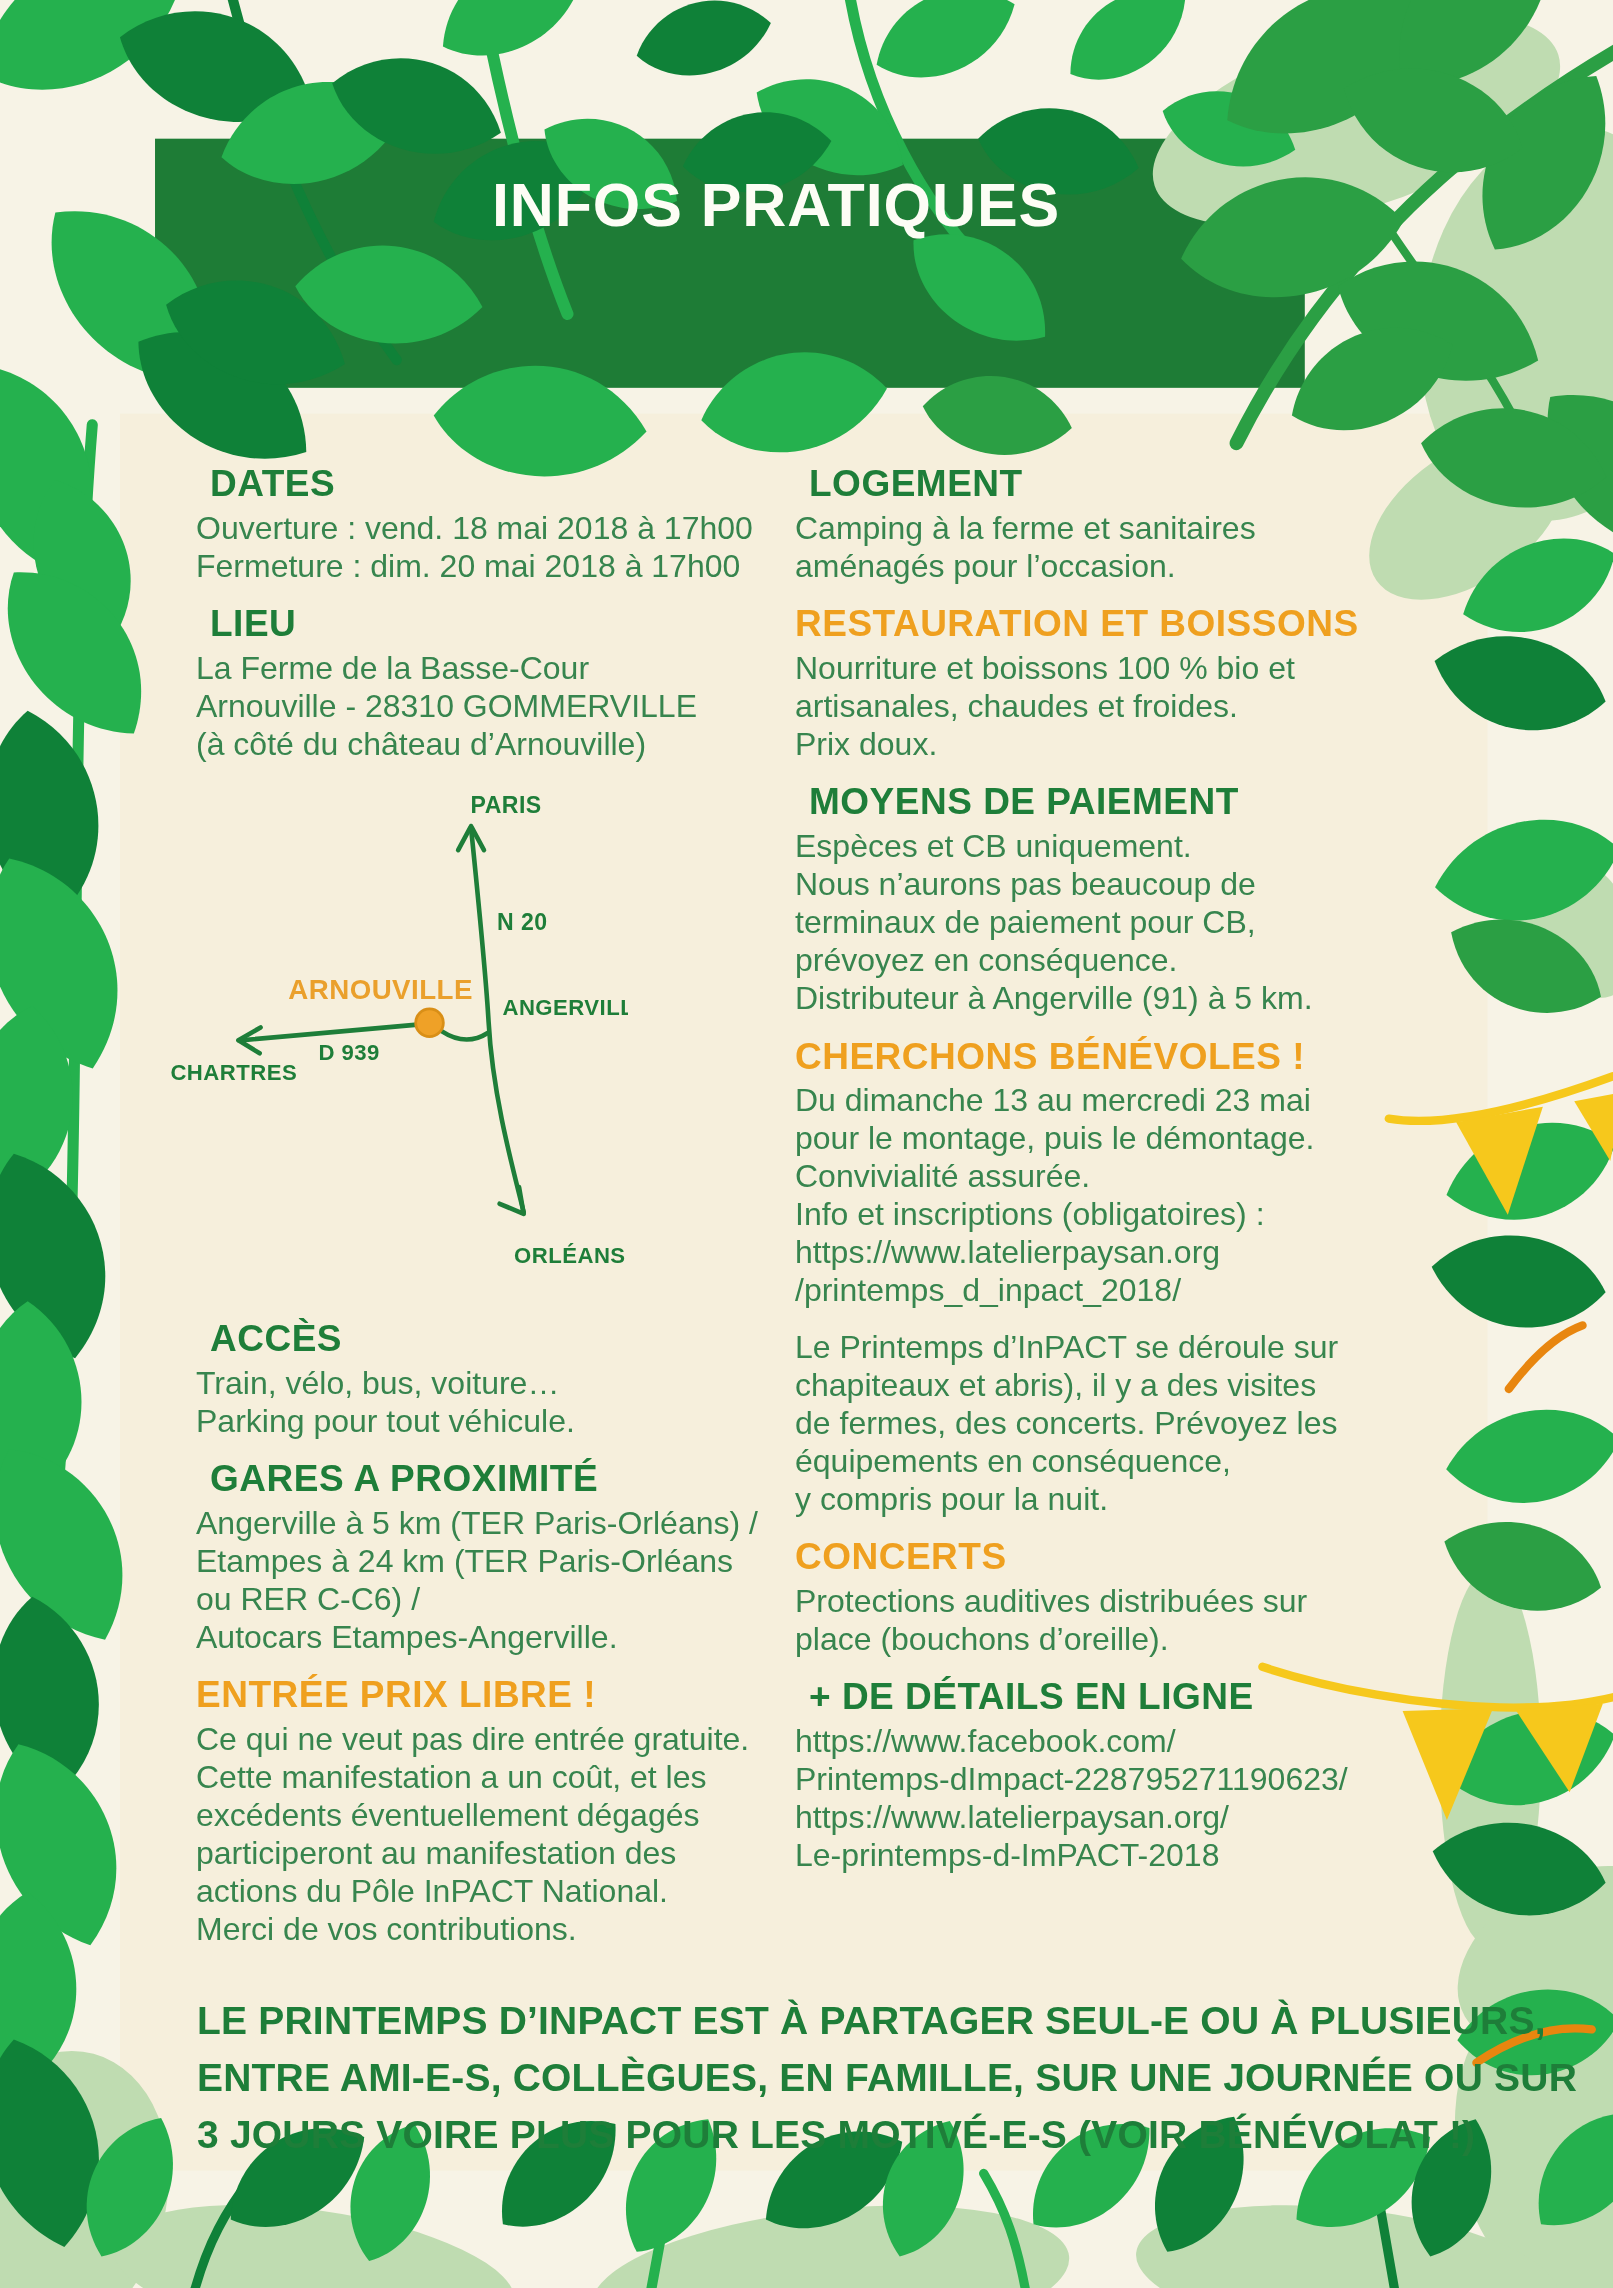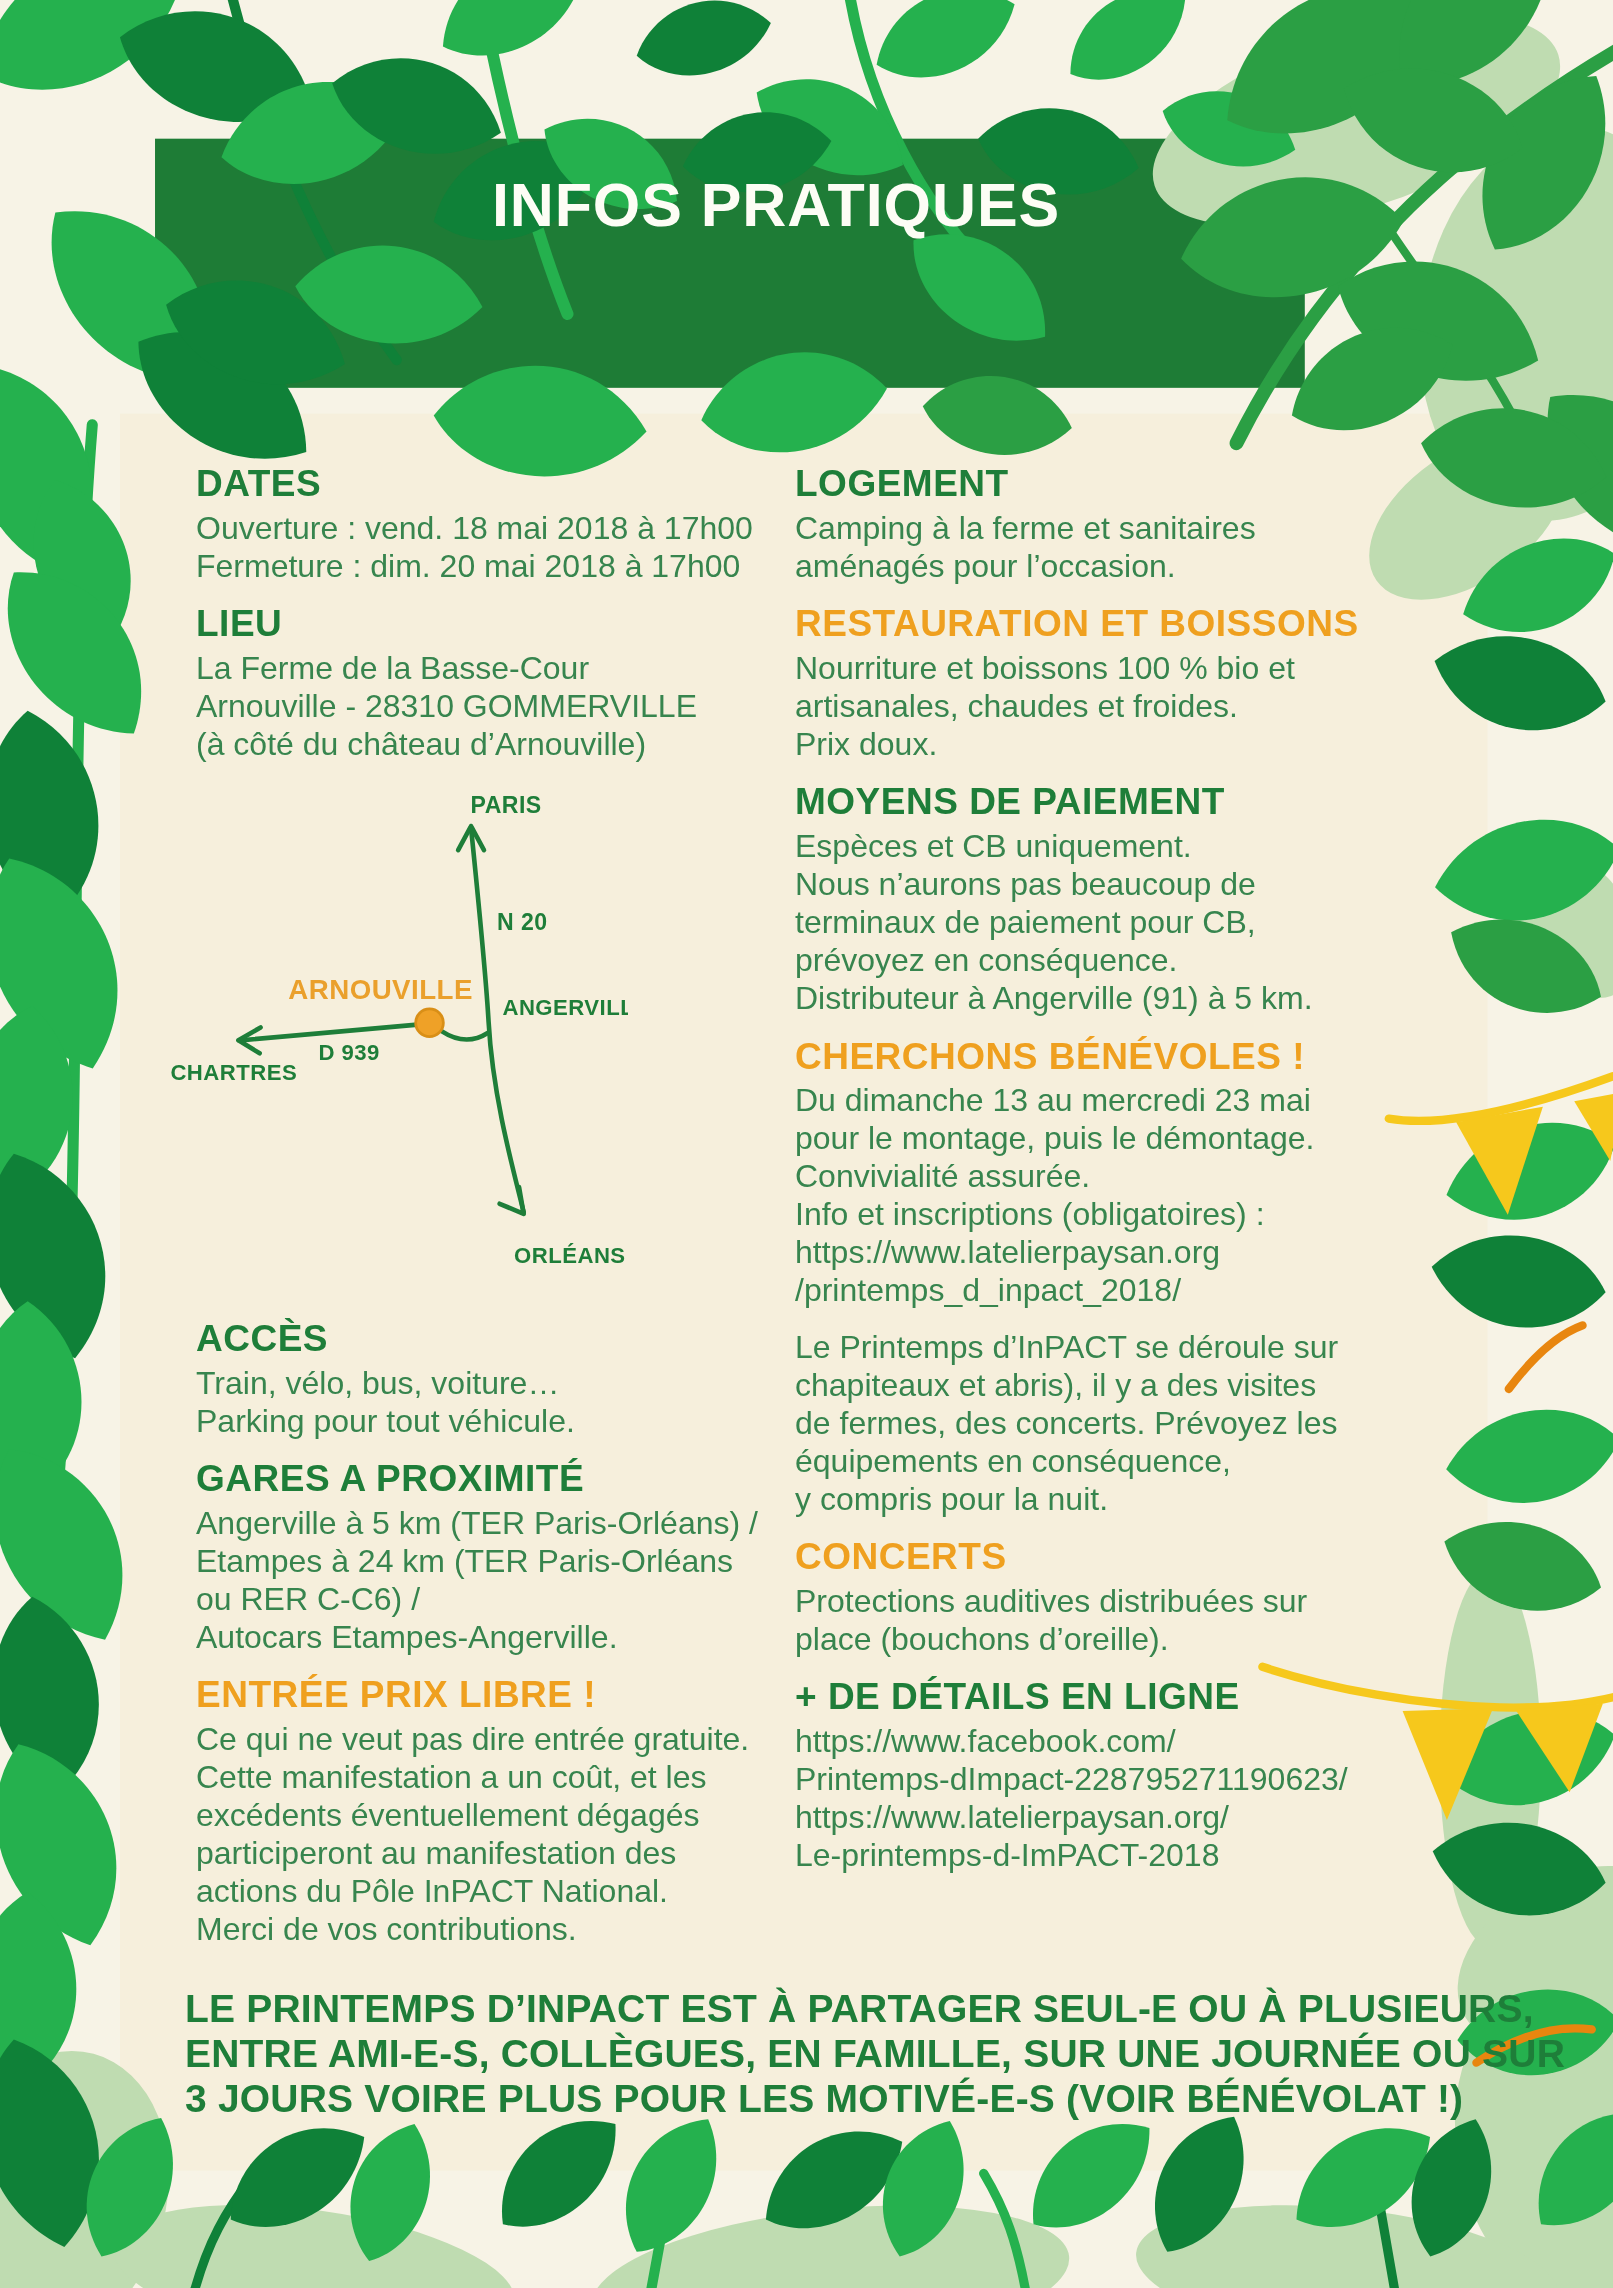--- a/index.html
+++ b/index.html
@@ -27,38 +27,38 @@
     font-size:61px;font-weight:800;letter-spacing:0.9px;color:#fdfdf5;
     white-space:nowrap;line-height:1;
   }
   
   .col{position:absolute;}
   .sec{margin:0 0 18.5px 0;}
   .sec-h{
     margin:0 0 3.7px 0;font-size:37px;line-height:42px;font-weight:800;
     letter-spacing:0.5px;white-space:nowrap;
   }
-  .sec-h.green{color:var(--c-green-header);}
+  .sec-h.green{color:var(--c-green-header);margin-left:14px;}
   .sec-h.orange{color:var(--c-orange);}
   .sec-line{
     margin:0;font-size:32px;line-height:38px;color:var(--c-green-body);
     white-space:nowrap;
   }
   #col-left-top{left:196px;top:463px;}
   #col-left-bottom{left:196px;top:1318px;}
   #col-right{left:795px;top:463px;}
   
   #map{left:111px;top:780px;width:517px;height:517px;}
   .map-road{stroke:var(--c-green-header);stroke-width:5;fill:none;stroke-linecap:round;}
   .map-label{fill:var(--c-green-header);font-weight:800;letter-spacing:0.5px;}
   .map-label.orange{fill:var(--c-map-orange);}
   
   #footer{left:185px;top:1986px;}
   .footer-line{
-    margin:0;font-size:39px;line-height:45px;font-weight:800;
+    margin:12px;font-size:39px;line-height:45px;font-weight:800;
     color:var(--c-green-header);letter-spacing:0.2px;white-space:nowrap;
   }
 </style>
 </head>
 <body>
 
 <div class="poster">
 
   <svg class="abs" style="left:0;top:0;" width="1613" height="2289" viewBox="0 0 1748 2480">
     <defs>

